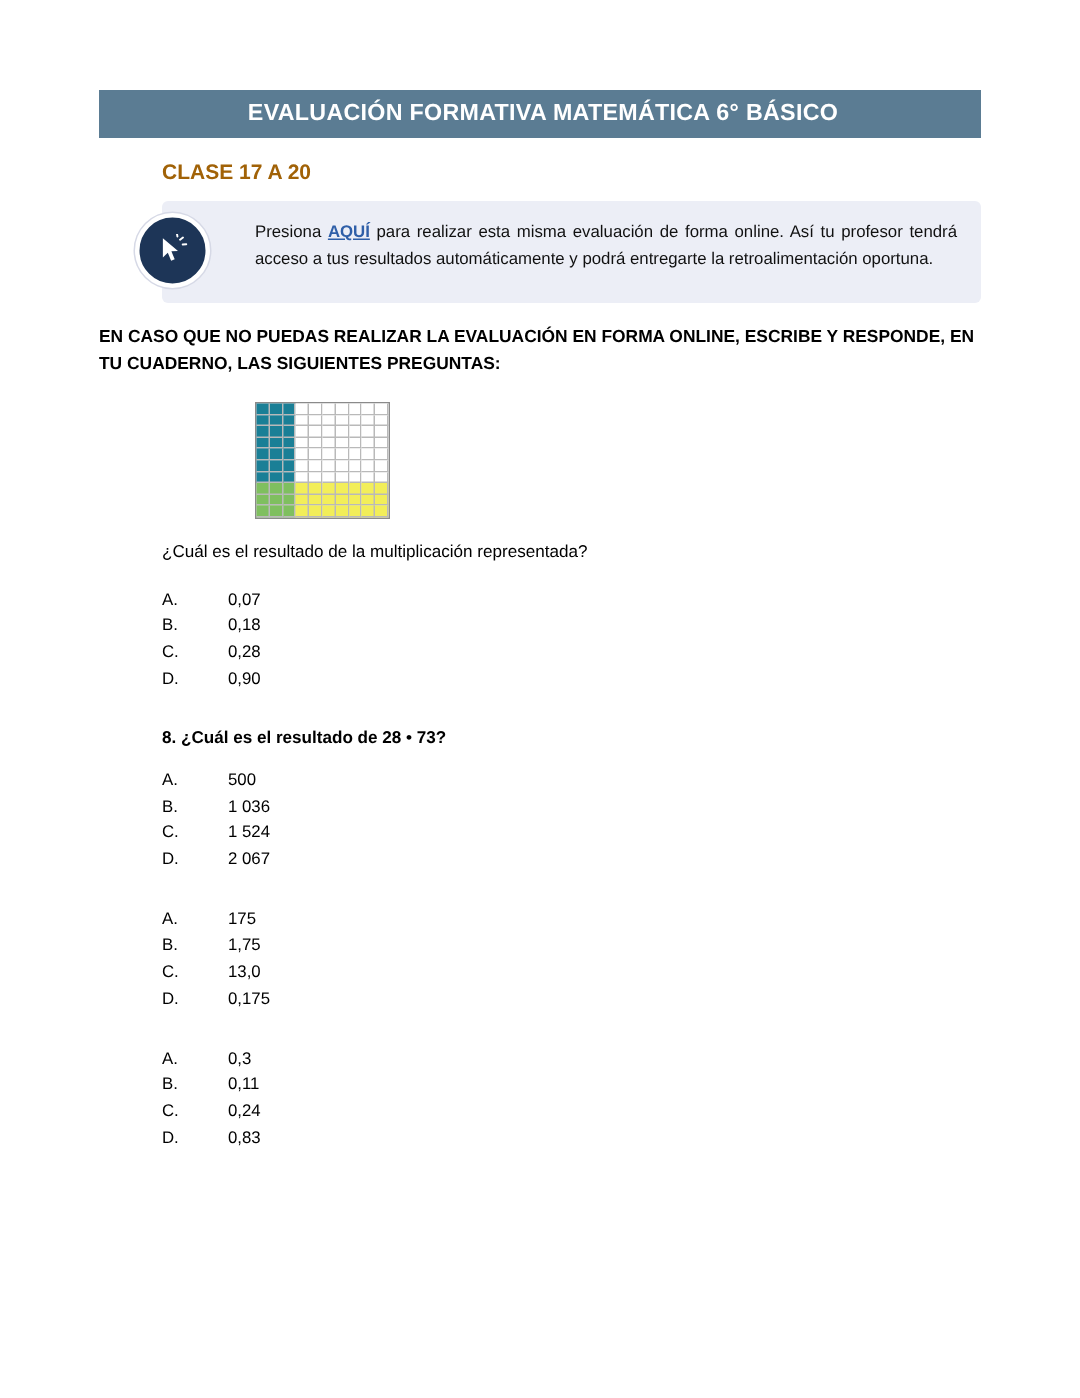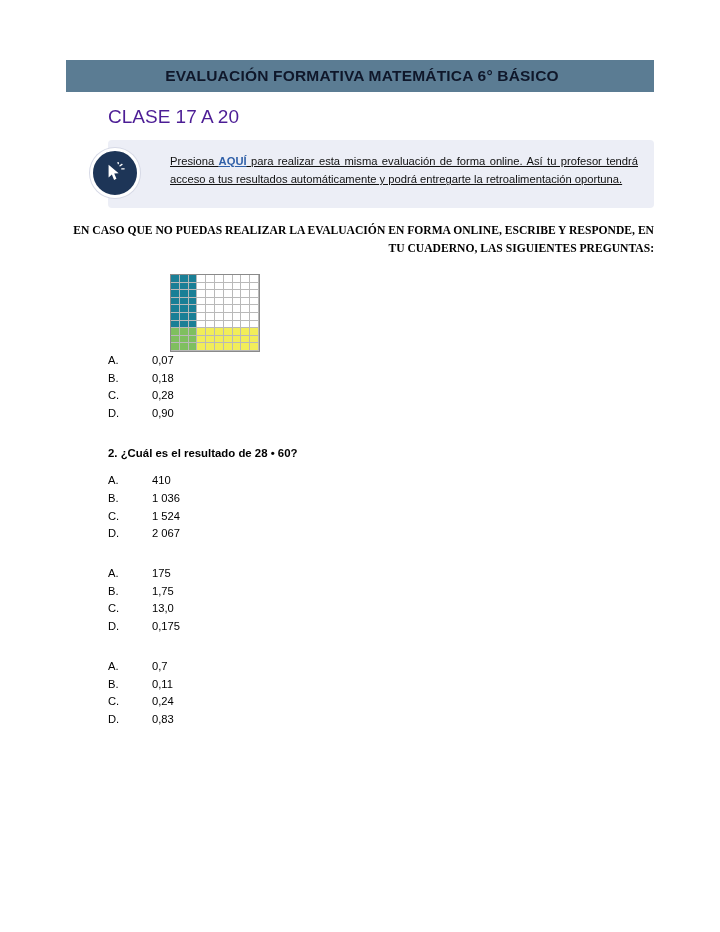--- a/index.html
+++ b/index.html
@@ -29,36 +29,36 @@
     height: 32px;
     margin-bottom: 14px;
   }
   .banner-left {
     width: 26px;
     background: #5b7c93;
   }
   .banner-main {
     flex: 1;
     background: #5b7c93;
-    color: #0f172a;
+    color: #ffffff;
     font-size: 15.5px;
     font-weight: bold;
     display: flex;
     align-items: center;
     justify-content: center;
     letter-spacing: 0.2px;
     padding-right: 22px;
   }
 
   
   .clase-title {
-    font-size: 19px;
-    font-weight: normal;
+    font-size: 14px;
+    font-weight: bold;
     margin: 0 0 12px 42px;
-    color: #4c1d95;
+    color: #a16207;
   }
 
   
   .callout {
     position: relative;
     background: #eceef6;
     border-radius: 4px;
     margin: 0 0 14px 42px;
     padding: 12px 16px 12px 62px;
     min-height: 44px;
@@ -76,36 +76,34 @@
     display: flex;
     align-items: center;
     justify-content: center;
   }
   .callout-icon svg { display:block; }
   .callout-text {
     font-size: 11.2px;
     line-height: 1.65;
     text-align: justify;
     color: #111;
-    text-decoration: underline;
   }
   .callout-text a {
     color: #2f5fa8;
     text-decoration: underline;
     font-weight: bold;
   }
 
   
   .intro {
     font-size: 11.6px;
     font-weight: bold;
     line-height: 1.55;
     margin: 0 0 16px 0;
-    text-align: right;
-    font-family: Liberation Serif, serif;
+    text-align: left;
   }
 
   
   .question {
     margin: 0 0 0 42px;
   }
   .q-text {
     font-size: 11.4px;
     font-weight: bold;
     line-height: 1.55;
@@ -279,20 +277,21 @@
           <div class="cell c-yellow"></div>
           <div class="cell c-yellow"></div>
           <div class="cell c-yellow"></div>
           <div class="cell c-yellow"></div>
           <div class="cell c-yellow"></div>
           <div class="cell c-yellow"></div>
           <div class="cell c-yellow"></div>
         </div>
     </div>
 
+    <div class="q-sub">¿Cuál es el resultado de la multiplicación representada?</div>
 
     <div class="options">
       <div class="option-row">
         <span class="opt-letter">A.</span>
         <span class="opt-value">0,07</span>
       </div>
       <div class="option-row">
         <span class="opt-letter">B.</span>
         <span class="opt-value">0,18</span>
       </div>
@@ -301,25 +300,25 @@
         <span class="opt-value">0,28</span>
       </div>
       <div class="option-row">
         <span class="opt-letter">D.</span>
         <span class="opt-value">0,90</span>
       </div>
     </div>
   </div>
 
   <div class="question">
-    <div class="q-text">2. ¿Cuál es el resultado de 28 • 60?</div>
+    <div class="q-text">8. ¿Cuál es el resultado de 28 • 73?</div>
     <div class="options">
       <div class="option-row">
         <span class="opt-letter">A.</span>
-        <span class="opt-value">410</span>
+        <span class="opt-value">500</span>
       </div>
       <div class="option-row">
         <span class="opt-letter">B.</span>
         <span class="opt-value">1 036</span>
       </div>
       <div class="option-row">
         <span class="opt-letter">C.</span>
         <span class="opt-value">1 524</span>
       </div>
       <div class="option-row">
@@ -347,21 +346,21 @@
         <span class="opt-letter">D.</span>
         <span class="opt-value">0,175</span>
       </div>
     </div>
   </div>
 
   <div class="question">
     <div class="options">
       <div class="option-row">
         <span class="opt-letter">A.</span>
-        <span class="opt-value">0,7</span>
+        <span class="opt-value">0,3</span>
       </div>
       <div class="option-row">
         <span class="opt-letter">B.</span>
         <span class="opt-value">0,11</span>
       </div>
       <div class="option-row">
         <span class="opt-letter">C.</span>
         <span class="opt-value">0,24</span>
       </div>
       <div class="option-row">

